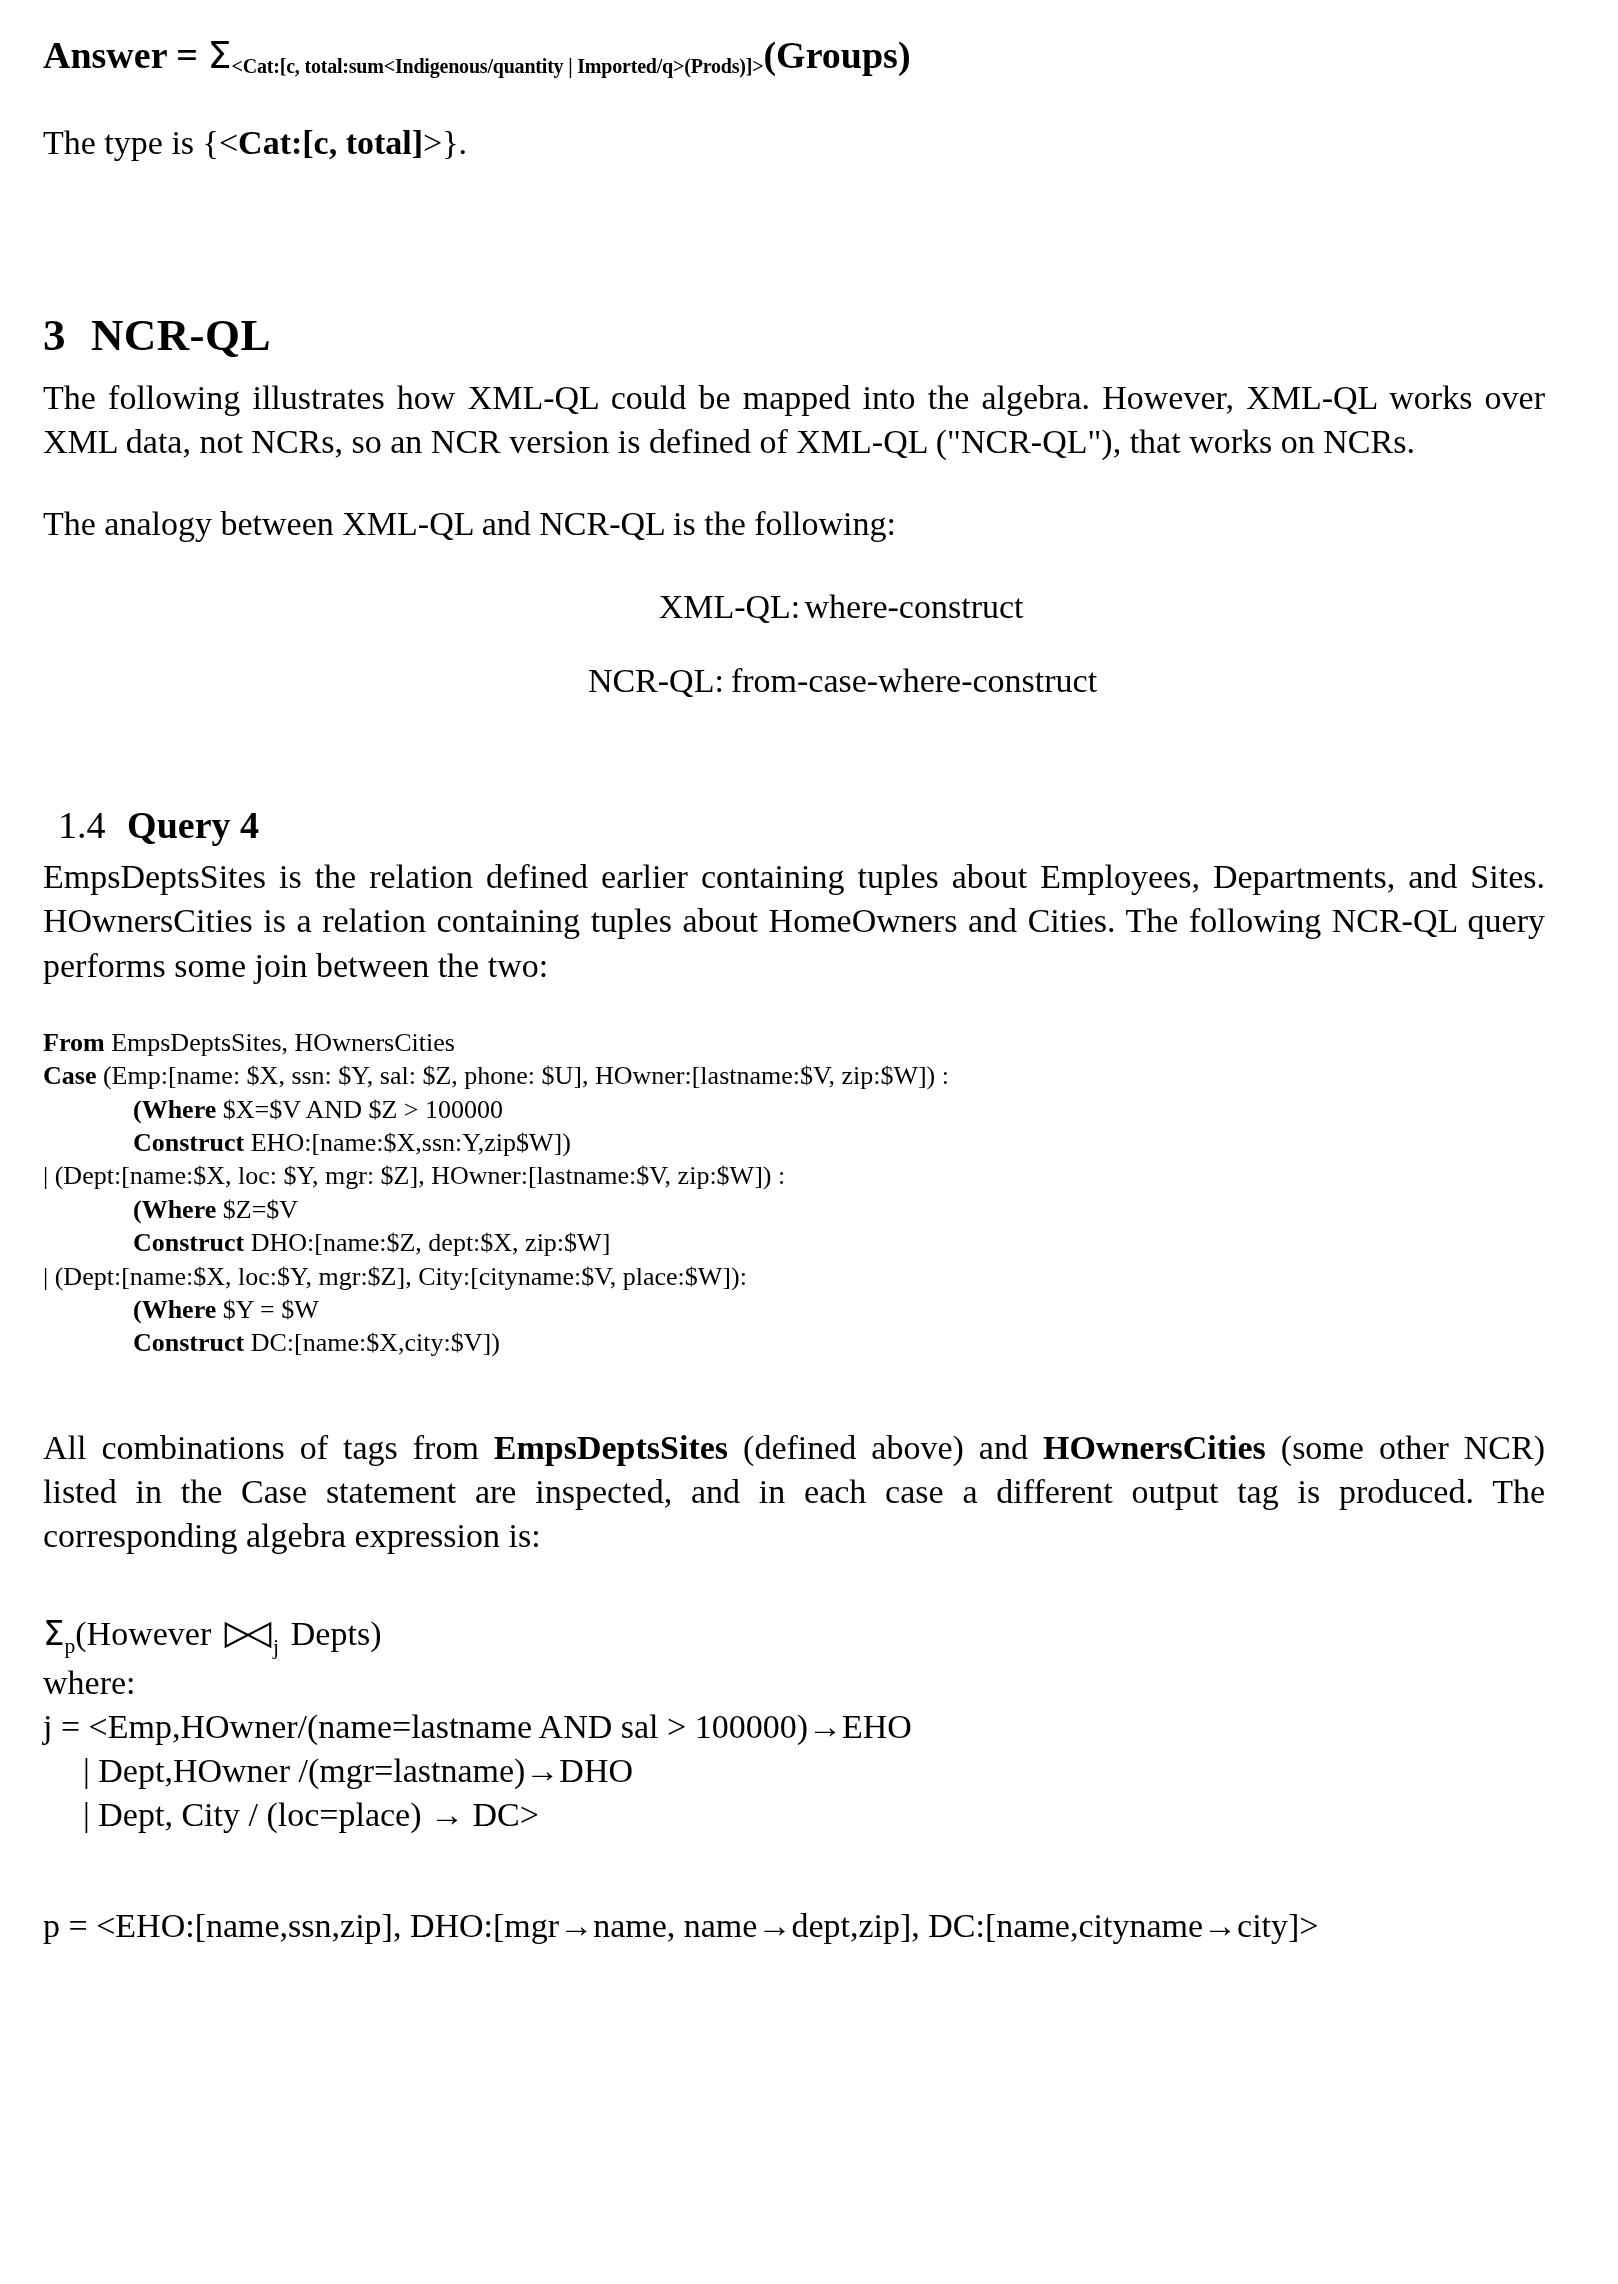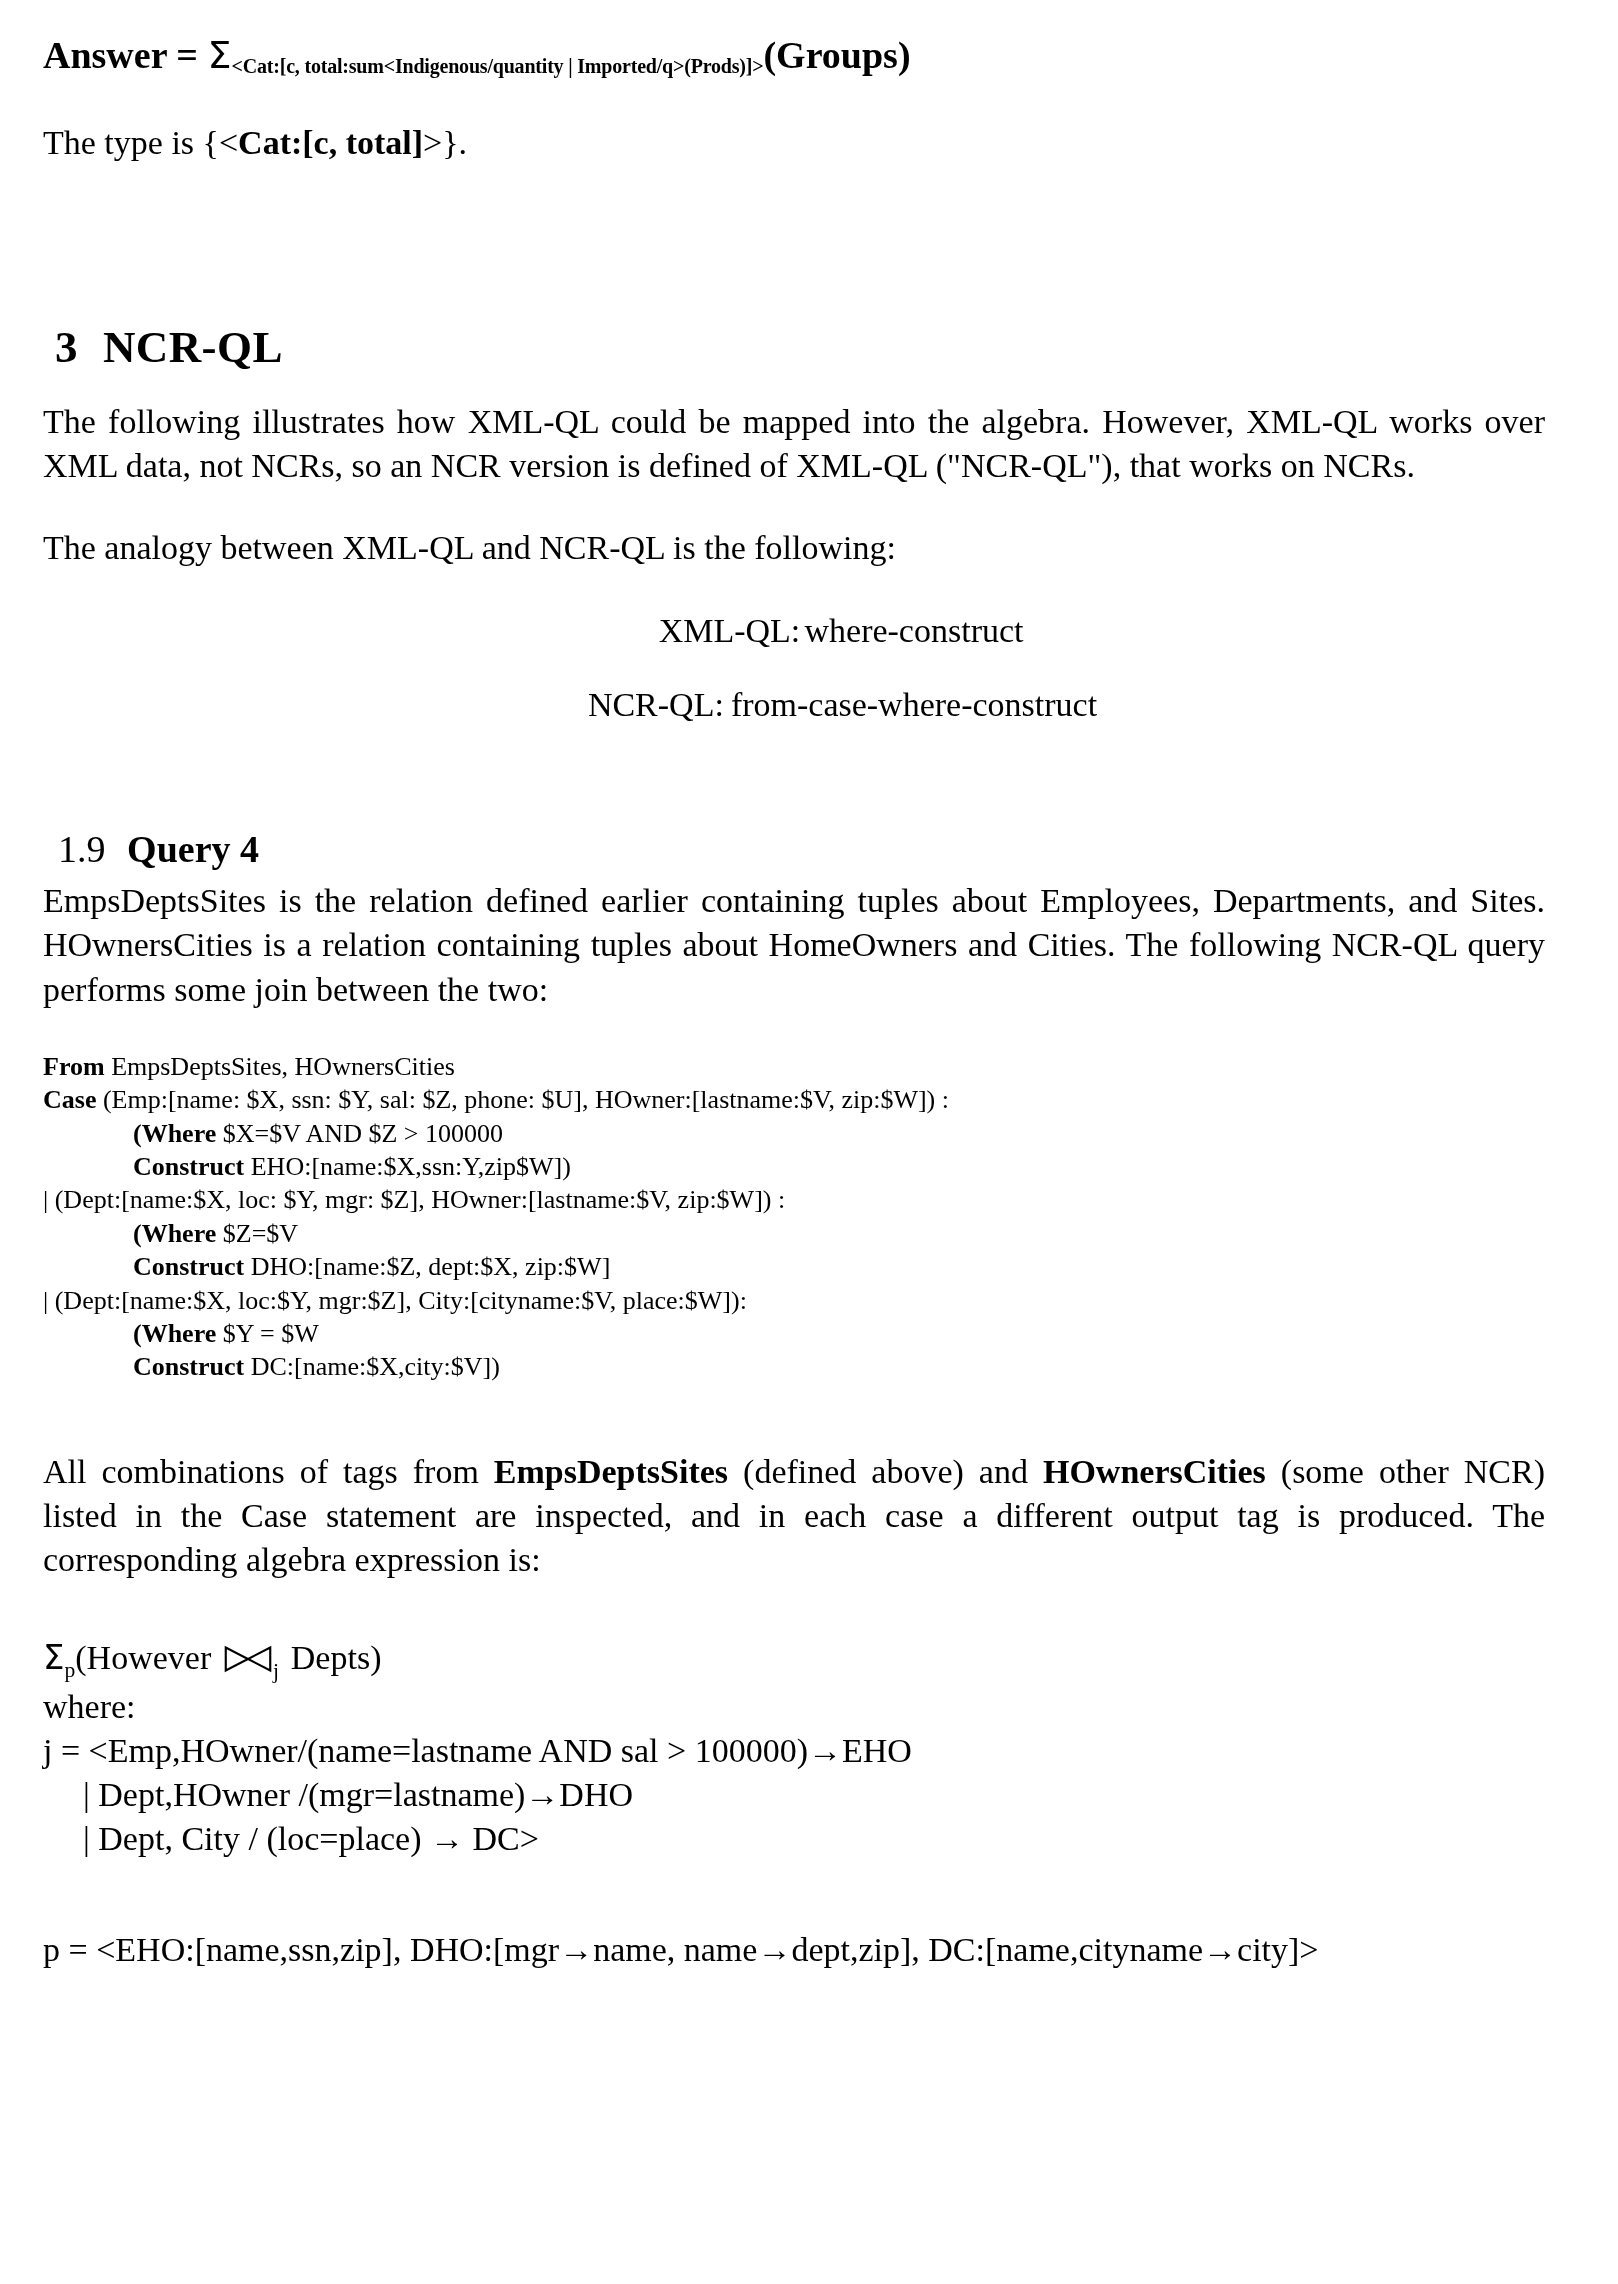--- a/index.html
+++ b/index.html
@@ -67,21 +67,21 @@
   .type-line {
     font-size: 34px;
     margin: 0;
   }
   .type-line b { font-weight: bold; text-align: right; }
 
   
   h2.sec {
     font-size: 45px;
     font-weight: bold;
-    margin: 12px;
+    margin: 0;
     letter-spacing: 0.4px;
   }
   h2.sec .num { margin-right: 25px; }
 
   h3.subsec {
     font-size: 38px;
     font-weight: bold;
     margin: 0;
   }
   h3.subsec .num {
@@ -186,21 +186,21 @@
 
   <div class="sp-36"></div>
 
   <div class="analogy-row ind1">
     <span class="lhs">NCR-QL:</span><span>from-case-where-construct</span>
   </div>
 
   <div class="sp-120"></div>
 
   <h3 class="subsec" style="padding-left:15px">
-    <span class="num">1.9</span><span>Query 4</span>
+    <span class="num">1.4</span><span>Query 4</span>
   </h3>
 
   <div class="sp-10"></div>
 
   <p class="para">EmpsDeptsSites is the relation defined earlier containing tuples about Employees, Departments, and Sites.  HOwnersCities is a relation containing tuples about HomeOwners and Cities.  The following NCR-QL query performs some join between the two:</p>
 
   <div class="sp-46"></div>
 
   <div>
     <div class="qline"><b>From</b><span> EmpsDeptsSites, HOwnersCities</span></div>

